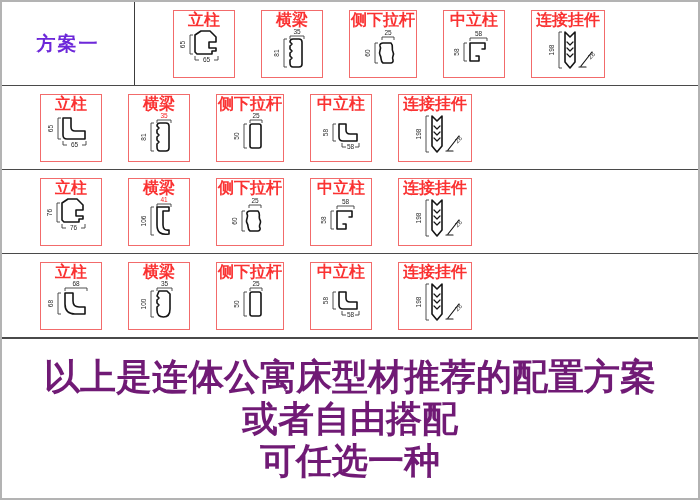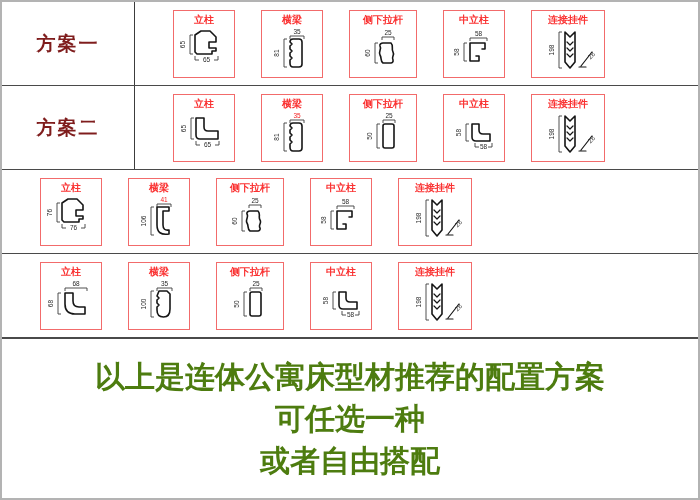--- a/index.html
+++ b/index.html
@@ -13,44 +13,44 @@
   .scheme-row{
     display:flex;height:83px;flex:0 0 83px;
     border-bottom:1px solid #4a4a4a;
   }
   .scheme-row:last-of-type{border-bottom-width:2px;}
   .label-cell{
     width:132px;flex:0 0 132px;
     border-right:1px solid #3c3c3c;
     display:flex;align-items:center;justify-content:center;
     font-family:"Liberation Serif",serif;
-    font-weight:bold;font-size:19px;color:#7f1d1d;letter-spacing:2px;
+    font-weight:bold;font-size:19px;color:#6d28d9;letter-spacing:2px;
   }
   .parts{
     flex:1;display:flex;align-items:center;
     padding-left:38px;gap:26px;
   }
   .part-box{
     box-sizing:border-box;height:68px;
     border:1.5px solid #f26b6b;
     display:flex;flex-direction:column;align-items:center;
     padding:2px 0 0 0;background:#fff;
   }
   .part-title{
     font-family:"Liberation Serif",serif;
-    font-weight:bold;font-size:10px;line-height:14px;
+    font-weight:bold;font-size:16px;line-height:14px;
     color:#fa3232;white-space:nowrap;
   }
   .part-svg{display:block;}
   #footer{
     flex:1;display:flex;flex-direction:column;
     align-items:center;justify-content:center;gap:8px;
     font-family:"Liberation Serif",serif;font-weight:600;
   }
-  .footer-line{font-size:30px;line-height:34px;color:#4d7c0f;white-space:nowrap;}
+  .footer-line{font-size:36px;line-height:34px;color:#701a75;white-space:nowrap;}
 </style>
 </head>
 <body>
 
 <div id="frame">
   <div id="rows-host" style="display: contents;">
   <div class="scheme-row">
     <div class="label-cell">方案一</div>
     <div class="parts">
   <div class="part-box" style="border-color: rgb(242, 107, 107); width: 62px;">
@@ -105,21 +105,20 @@
               <path d="M30,15 L33,18 L36,15 M30,21 L33,24 L36,21 M30,27 L33,30 L36,27 M42,40 L49,40 M44,39 L55,25" fill="none" stroke="#161616" stroke-width="1.2" stroke-linejoin="round" stroke-linecap="round"></path>
               <path d="M25,5 L22,5 L22,41 L25,41" fill="none" stroke="#3d3d3d" stroke-width="0.9"></path>
               <text x="17" y="23" font-size="6.5" text-anchor="middle" fill="#2a2a2a" transform="rotate(-90 17 23)">198</text>
               <text x="56" y="30" font-size="6.5" text-anchor="middle" fill="#2a2a2a" transform="rotate(-48 56 30)">28</text>
             </svg>
           </div>
 </div>
   </div>
 
   <div class="scheme-row">
-    <div class="label-cell">方案二</div>
     <div class="parts">
   <div class="part-box" style="border-color: rgb(242, 107, 107); width: 62px;">
     <div class="part-title" style="color: rgb(250, 50, 50);">立柱</div>
   <svg class="part-svg" width="56" height="46" viewBox="0 0 56 46">
               <path d="M20,7 L28,7 L28,16 Q28,20 32,20 L42,20 L42,28 L24,28 Q20,28 20,24 Z" fill="none" stroke="#161616" stroke-width="1.6" stroke-linejoin="round" stroke-linecap="round"></path>
               <path d="M18,7 L15,7 L15,28 L18,28" fill="none" stroke="#3d3d3d" stroke-width="0.9"></path>
               <text x="10" y="17.5" font-size="6.5" text-anchor="middle" fill="#2a2a2a" transform="rotate(-90 10 17.5)">65</text>
               <path d="M20,30 L20,34 L24,34" fill="none" stroke="#3d3d3d" stroke-width="0.9"></path>
               <path d="M43,30 L43,34 L39,34" fill="none" stroke="#3d3d3d" stroke-width="0.9"></path>
               <text x="31.5" y="35.5" font-size="6.5" text-anchor="middle" fill="#2a2a2a">65</text>
@@ -288,16 +287,16 @@
               <path d="M25,5 L22,5 L22,41 L25,41" fill="none" stroke="#3d3d3d" stroke-width="0.9"></path>
               <text x="17" y="23" font-size="6.5" text-anchor="middle" fill="#2a2a2a" transform="rotate(-90 17 23)">198</text>
               <text x="56" y="30" font-size="6.5" text-anchor="middle" fill="#2a2a2a" transform="rotate(-48 56 30)">28</text>
             </svg>
           </div>
 </div>
   </div>
 </div>
   <div id="footer" style="color: rgb(242, 13, 13);">
     <div class="footer-line">以上是连体公寓床型材推荐的配置方案</div>
+    <div class="footer-line">或者自由搭配</div>
     <div class="footer-line">可任选一种</div>
-    <div class="footer-line">或者自由搭配</div>
   </div>
 </div>
 
 </body></html>

